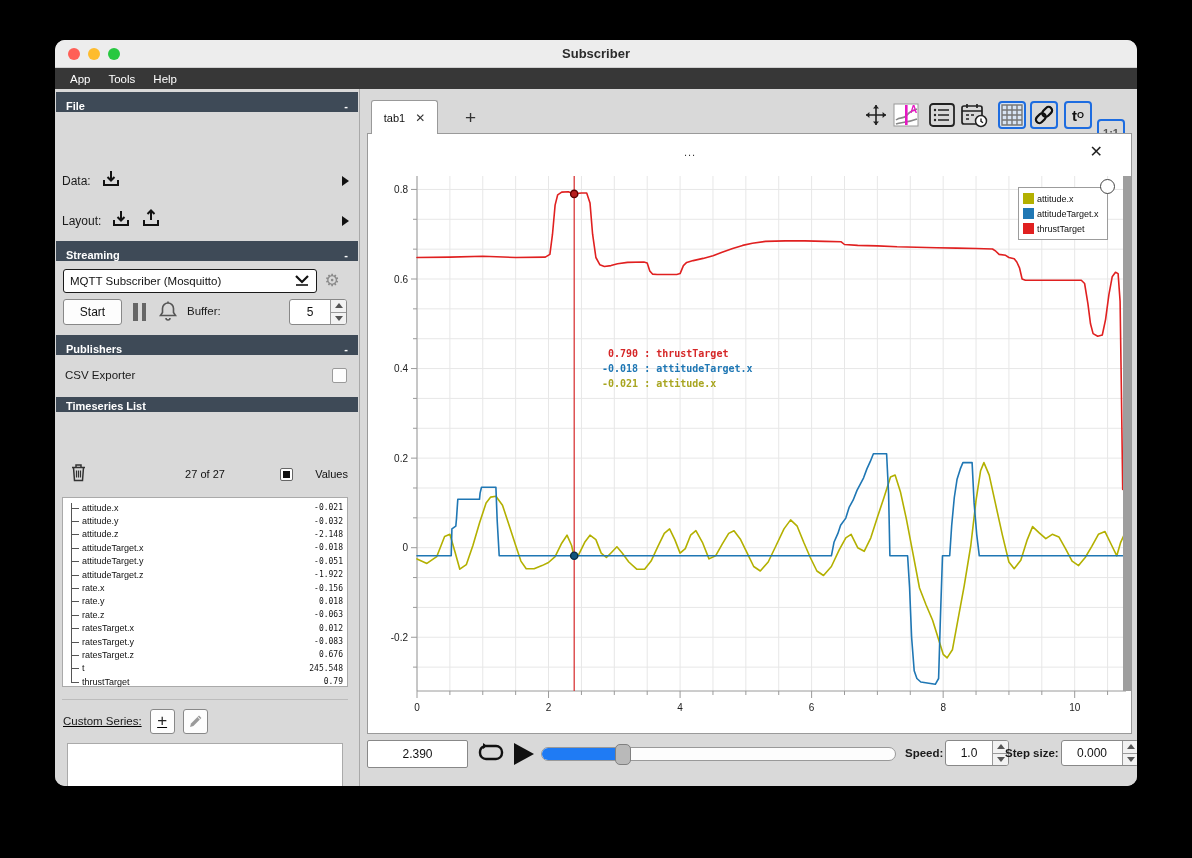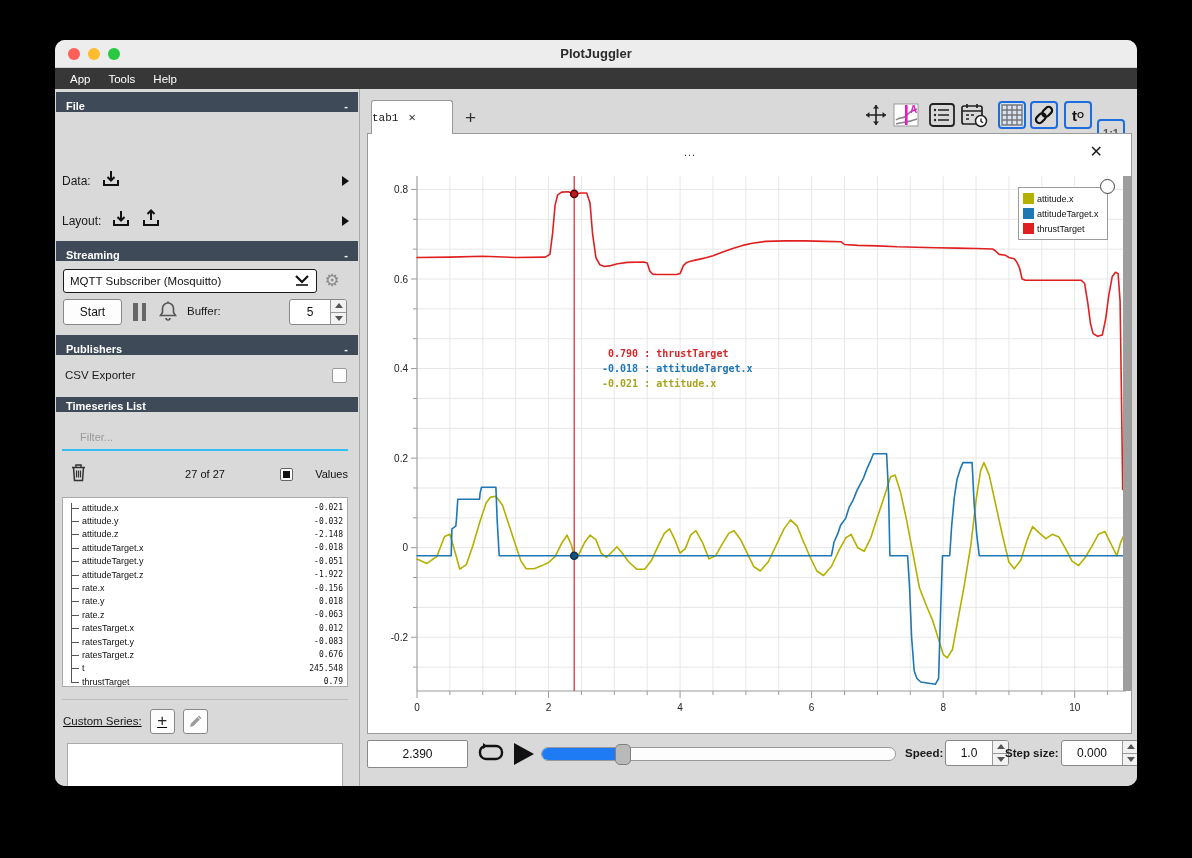--- a/index.html
+++ b/index.html
@@ -66,22 +66,22 @@
   .ts-row::before{content:"";position:absolute;left:8px;top:50%;width:8px;height:1px;background:#555;}
   .ts-name{font-size:9px;color:#111;}
   .ts-val{margin-left:auto;font-family:"DejaVu Sans Mono",monospace;font-size:8px;color:#111;padding-right:4px;}
   #sep{position:absolute;left:7px;top:610px;width:286px;height:1px;background:#bcbcbc;}
   #custom-row{position:absolute;left:8px;top:618px;height:28px;display:flex;align-items:center;gap:8px;text-decoration:underline;}
   #custom-label{font-size:11.5px;color:#1a1a1a;}
   .sq-btn{width:25px;height:25px;background:#fdfdfd;border:1px solid #888;border-radius:3px;display:flex;align-items:center;justify-content:center;}
   #custom-box{position:absolute;left:12px;top:654px;width:276px;height:64px;background:#fff;border:1px solid #aaa;}
   
   #rightpane{position:absolute;left:306px;top:49px;right:0;bottom:0;background:#d9d9d9;}
-  #tab{position:absolute;left:10px;top:11px;width:82px;height:34px;background:#fff;border:1px solid #999;border-bottom:none;
-    border-radius:3px 3px 0 0;display:flex;align-items:center;gap:10px;z-index:3;font-family:Liberation Mono, monospace;}
+  #tab{position:absolute;left:10px;top:11px;width:67px;height:34px;background:#fff;border:1px solid #999;border-bottom:none;
+    border-radius:3px 3px 0 0;display:flex;align-items:center;justify-content:center;gap:10px;z-index:3;}
   #tab-label{font-size:11px;color:#111;}
   #tab-close{font-size:12px;color:#333;}
   #tab-add{position:absolute;left:104px;top:18px;font-size:19px;color:#333;}
   .tool{position:absolute;top:12px;width:28px;height:28px;display:flex;align-items:center;justify-content:center;border-radius:4px;}
   .tool.active{border:2px solid #1d6ce0;}
   #tool-grid{background:#d8e4f3;}
   #t0-text{font-size:15px;font-weight:bold;color:#111;line-height:1;}
   #t0-sub{font-size:9px;font-weight:bold;color:#111;vertical-align:-3px;}
   #ratio-text{font-size:11px;font-weight:bold;color:#555;}
   #plot-widget{position:absolute;left:6px;top:44px;width:765px;height:601px;background:#fff;border:1px solid #9a9a9a;z-index:2;}
@@ -120,21 +120,21 @@
 <body>
 
 <div id="window">
 
   <div id="titlebar">
     <div class="traffic">
       <span class="light red"></span>
       <span class="light yellow"></span>
       <span class="light green"></span>
     </div>
-    <span id="win-title">PlotJuggler</span>
+    <span id="win-title">Subscriber</span>
   </div>
 
   <div id="menubar">
     <span class="menu-item">App</span>
     <span class="menu-item">Tools</span>
     <span class="menu-item">Help</span>
   </div>
 
   <div id="sidebar">
 
@@ -223,23 +223,20 @@
 
     <div id="csv-row">
       <span id="csv-label">CSV Exporter</span>
       <span id="csv-check"></span>
     </div>
 
     <div class="sec-head" style="top:308px;height:15px;">
       <span>Timeseries List</span>
     </div>
 
-    <div id="filter-wrap">
-      <div id="filter-input">Filter...</div>
-    </div>
 
     <div id="counts-row">
       <span style="margin-left:8px;z-index:2;">
         <svg width="17" height="19" viewBox="0 0 17 19">
             <path d="M2 4.5 H15" stroke="#333" stroke-width="1.5"></path>
             <path d="M6 4 v-2 h5 v2" fill="none" stroke="#333" stroke-width="1.5"></path>
             <path d="M3.5 4.5 l1 13 h8 l1 -13" fill="none" stroke="#333" stroke-width="1.5"></path>
             <path d="M6.5 7.5 v7 M8.5 7.5 v7 M10.5 7.5 v7" stroke="#333" stroke-width="1.2"></path>
           </svg>
       </span>

